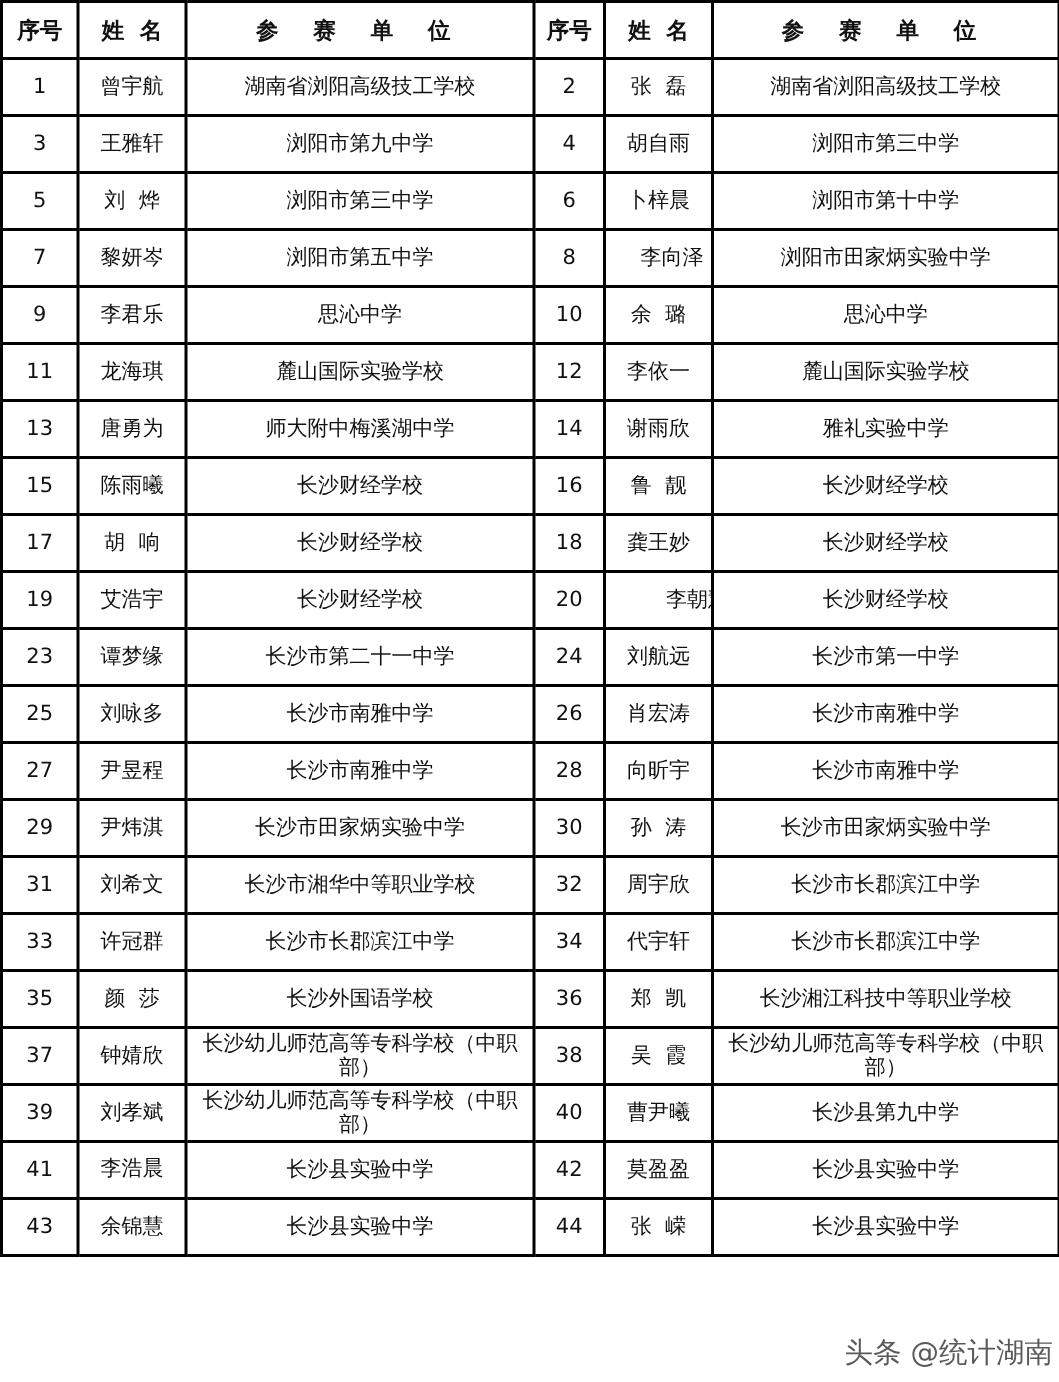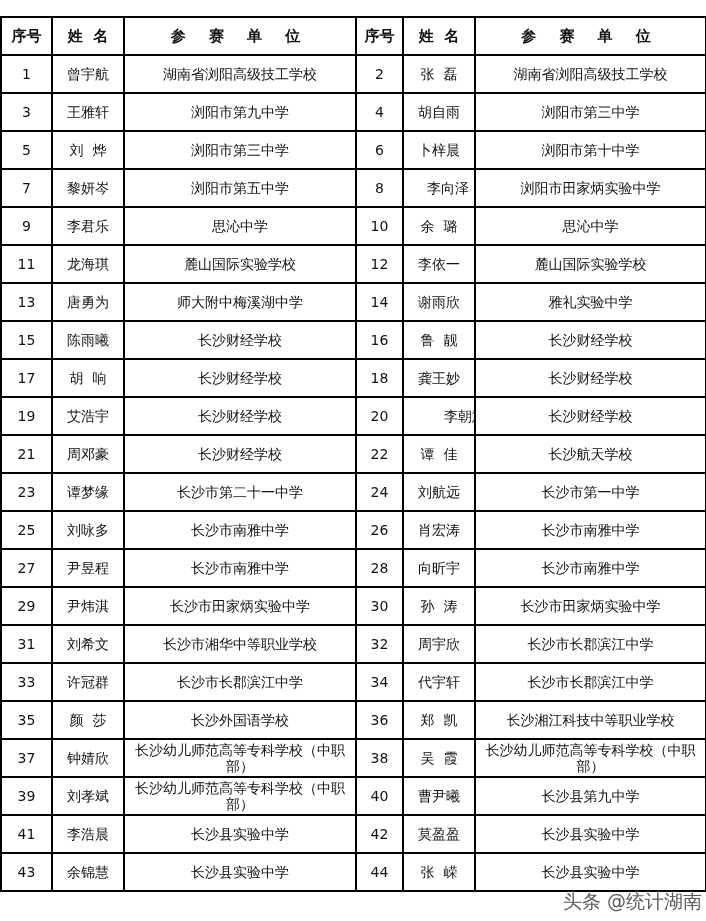--- a/index.html
+++ b/index.html
@@ -1,18 +1,18 @@
 <!DOCTYPE html>
 <html><head>
   <meta charset="utf-8">
   <style>
     html, body { margin: 0; padding: 0; background: #ffffff; }
     body { width: 706px; height: 921px; position: relative; overflow: hidden;
            font-family: "DejaVu Sans", "Liberation Sans", sans-serif; color: #111; }
-    table.roster { position: absolute; left: 0; top: 16px; width: 705px;
+    table.roster { position: absolute; left: 0; top: 0; width: 705px;
       border-collapse: collapse; table-layout: fixed; }
     table.roster td, table.roster th {
       border: 2px solid #000; text-align: center; vertical-align: middle;
       font-size: 14px; padding: 0 2px; line-height: 16px; overflow: hidden; }
     table.roster th { font-weight: bold; font-size: 15px; height: 36px; }
     table.roster td { height: 36px; }
     col.c-no { width: 51px; }
     col.c-name { width: 72px; }
     col.c-unit { width: 232px; }
     col.c-no2 { width: 47px; }
@@ -121,28 +121,20 @@
       </tr>
       <tr>
         <td class="num">19</td>
         <td class="name" style="white-space: pre;">艾浩宇</td>
         <td class="unit unit-wrap">长沙财经学校</td>
         <td class="num">20</td>
         <td class="name" style="white-space: pre; padding-left: 40px;">李朝慧</td>
         <td class="unit unit-wrap">长沙财经学校</td>
       </tr>
       <tr>
-        <td class="num">21</td>
-        <td class="name" style="white-space: pre;">周邓豪</td>
-        <td class="unit unit-wrap">长沙财经学校</td>
-        <td class="num">22</td>
-        <td class="name" style="white-space: pre;">谭  佳</td>
-        <td class="unit unit-wrap">长沙航天学校</td>
-      </tr>
-      <tr>
         <td class="num">23</td>
         <td class="name" style="white-space: pre;">谭梦缘</td>
         <td class="unit unit-wrap">长沙市第二十一中学</td>
         <td class="num">24</td>
         <td class="name" style="white-space: pre;">刘航远</td>
         <td class="unit unit-wrap">长沙市第一中学</td>
       </tr>
       <tr>
         <td class="num">25</td>
         <td class="name" style="white-space: pre;">刘咏多</td>
@@ -202,21 +194,21 @@
       <tr>
         <td class="num">39</td>
         <td class="name" style="white-space: pre;">刘孝斌</td>
         <td class="unit unit-wrap">长沙幼儿师范高等专科学校（中职部）</td>
         <td class="num">40</td>
         <td class="name" style="white-space: pre;">曹尹曦</td>
         <td class="unit unit-wrap">长沙县第九中学</td>
       </tr>
       <tr>
         <td class="num">41</td>
-        <td class="name" style="white-space: pre;">李浩晨</td>
+        <td class="name" style="white-space: pre; font-family: Liberation Serif, serif;">李浩晨</td>
         <td class="unit unit-wrap">长沙县实验中学</td>
         <td class="num">42</td>
         <td class="name" style="white-space: pre;">莫盈盈</td>
         <td class="unit unit-wrap">长沙县实验中学</td>
       </tr>
       <tr>
         <td class="num">43</td>
         <td class="name" style="white-space: pre;">余锦慧</td>
         <td class="unit unit-wrap">长沙县实验中学</td>
         <td class="num">44</td>

